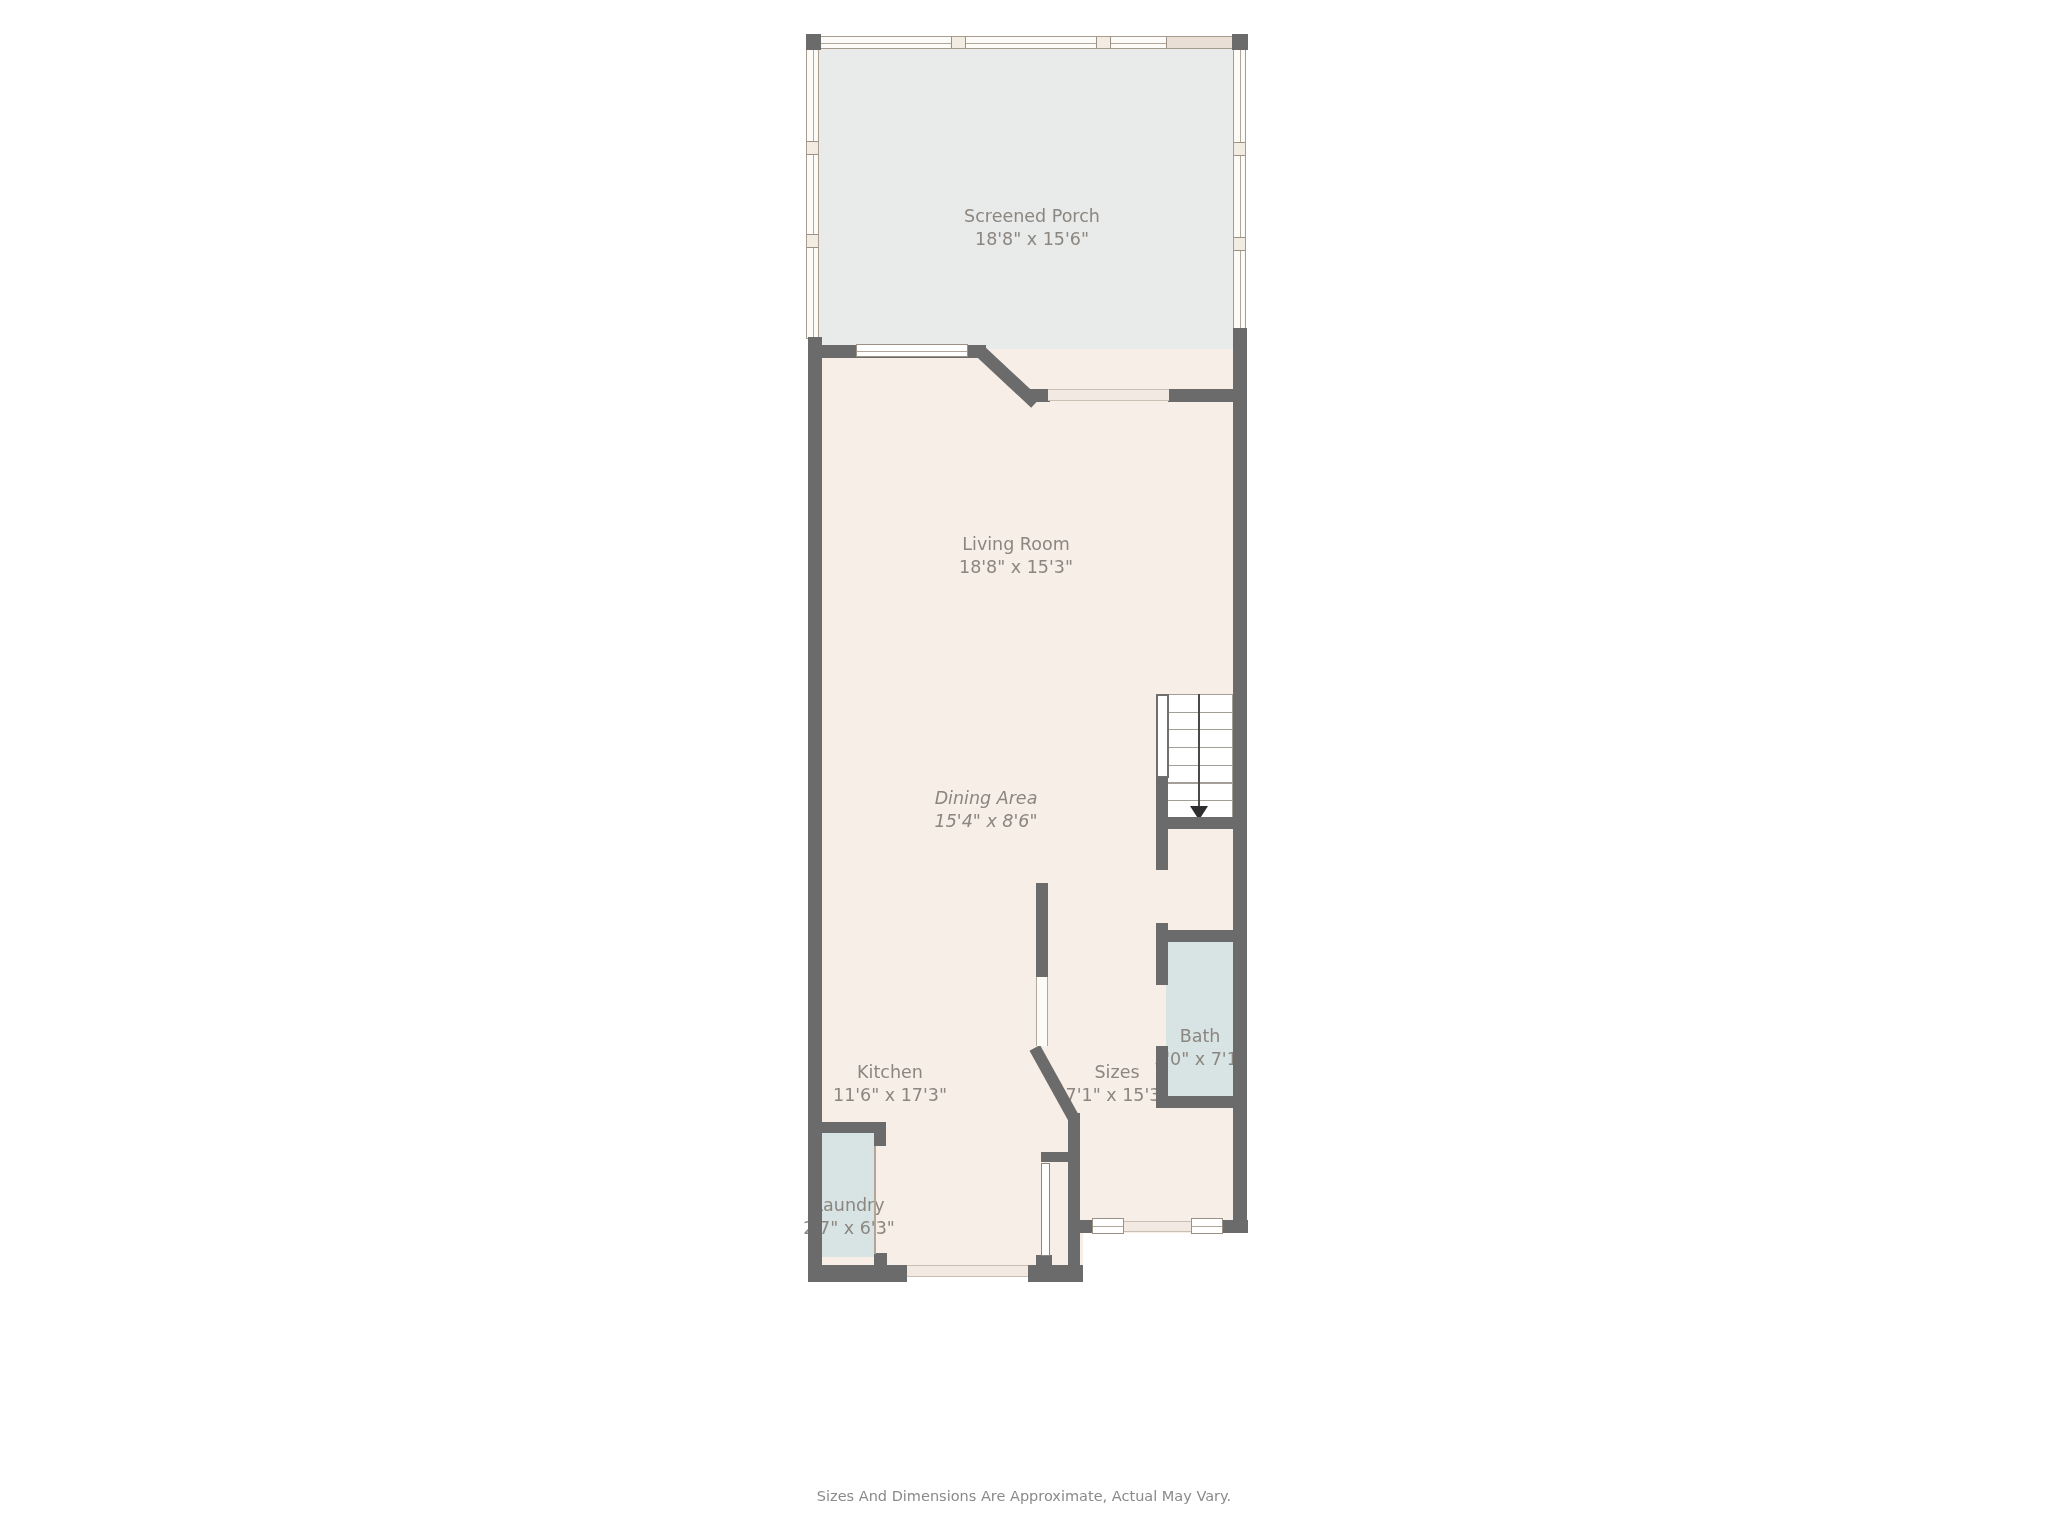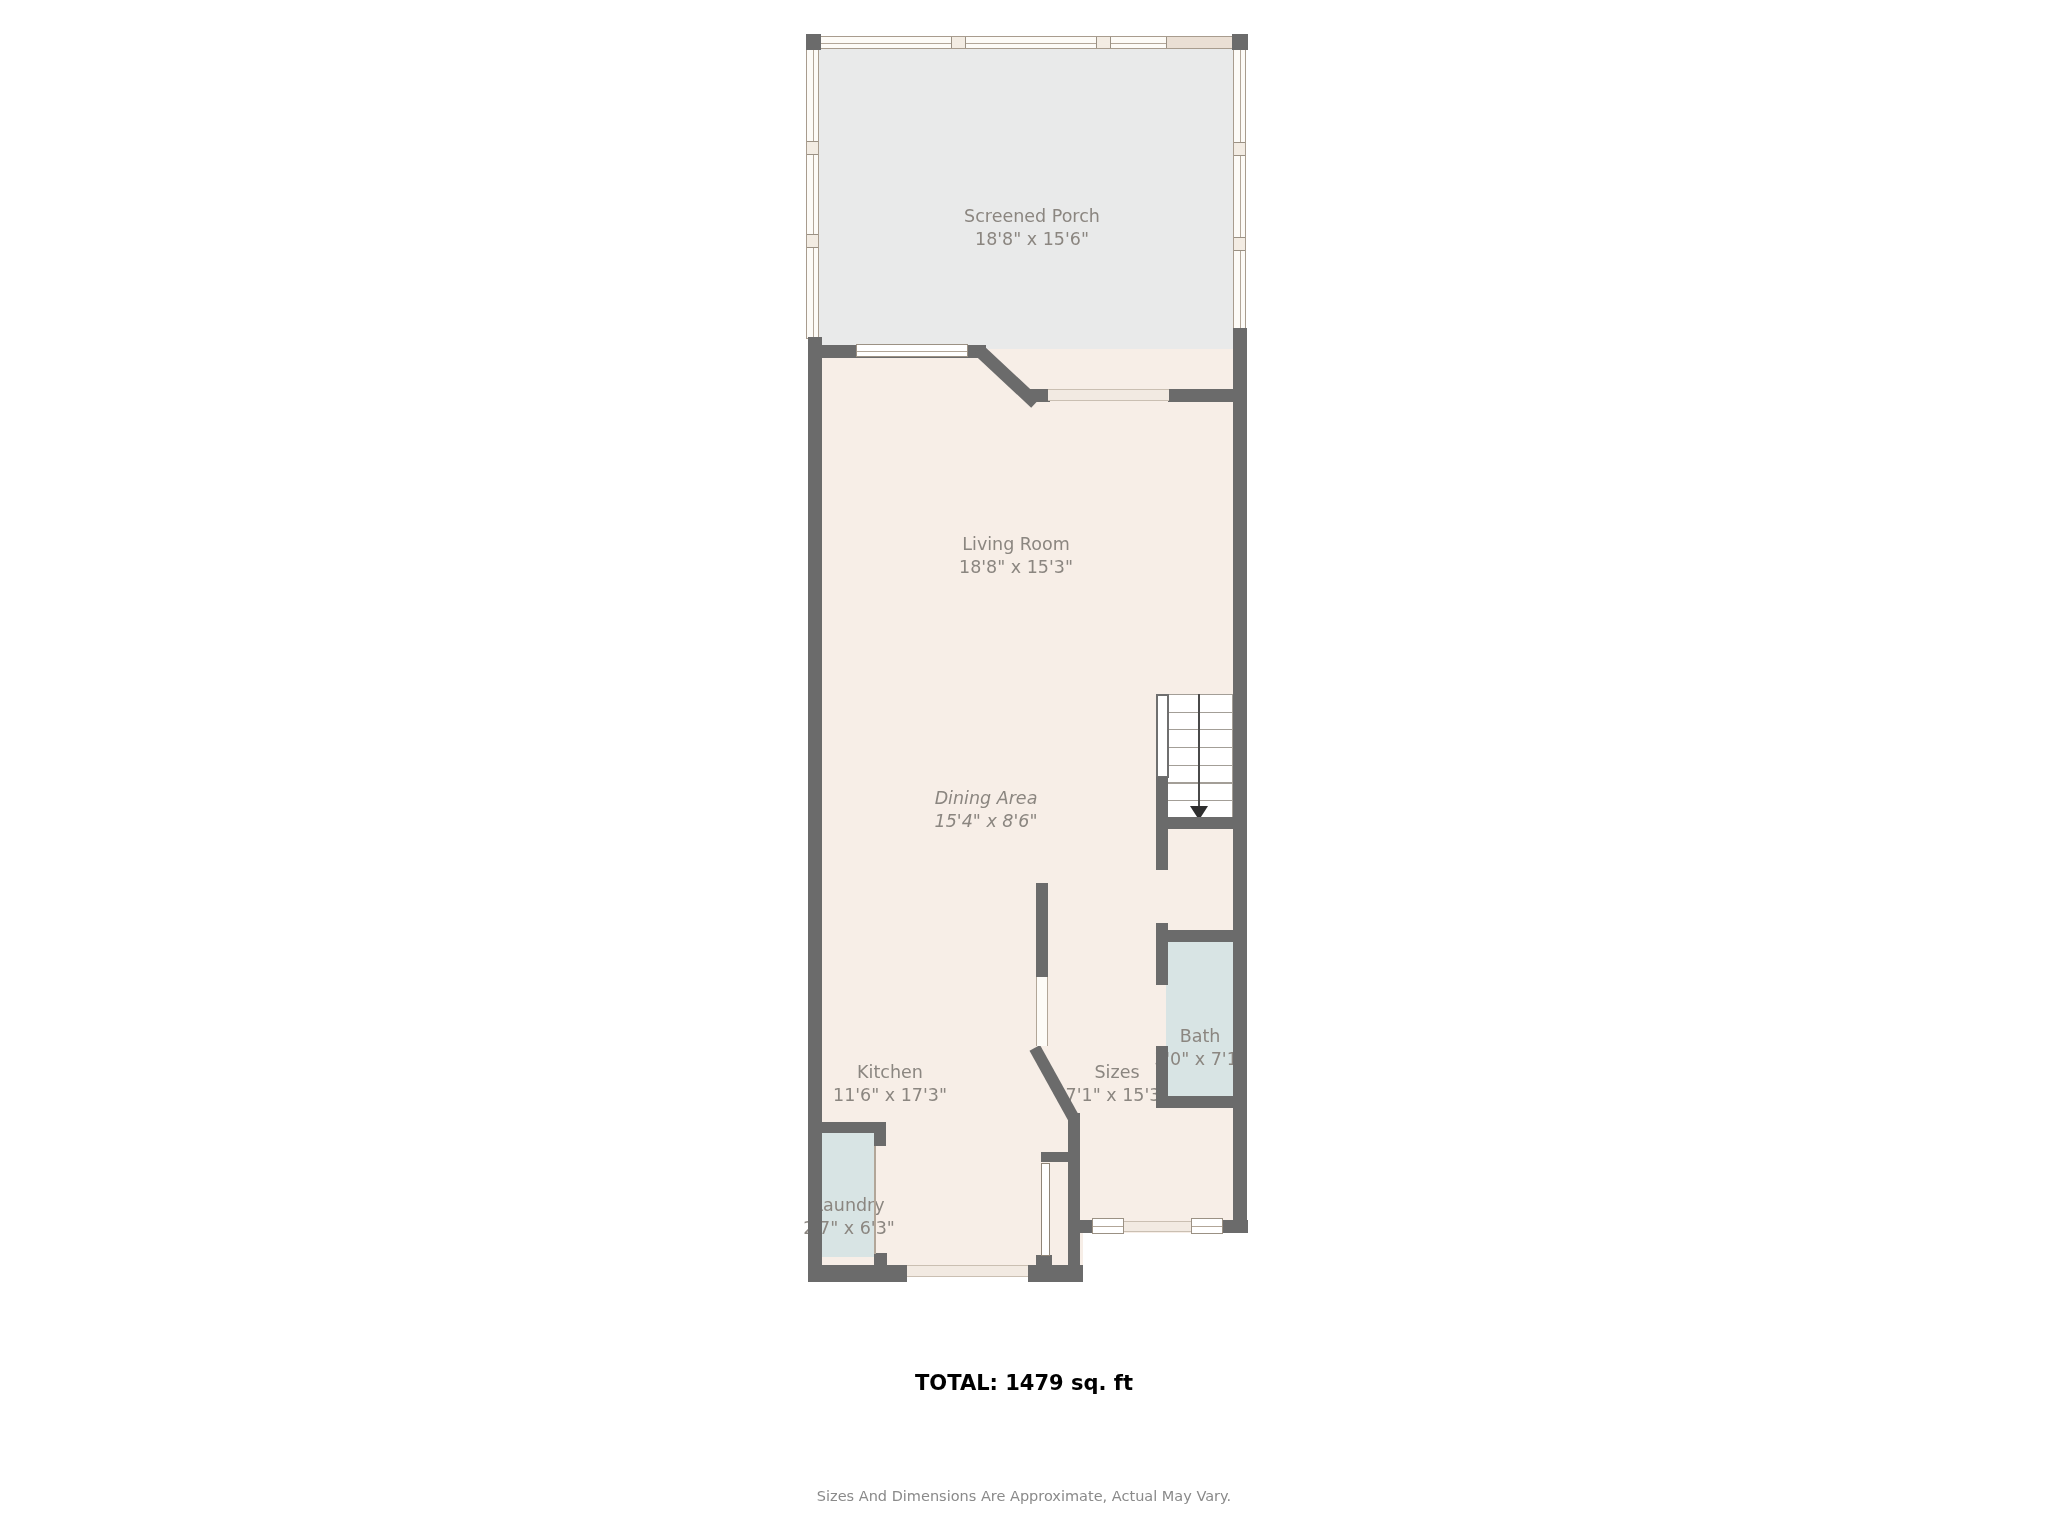--- a/index.html
+++ b/index.html
@@ -144,17 +144,16 @@
   <div class="thresh" style="left:907px;top:1265px;width:121px;height:12px;"></div>
   <div class="win" style="left:1092px;top:1218px;width:32px;height:16px;">
     <div class="mid-h"></div>
   </div>
   <div class="thresh" style="left:1124px;top:1221px;width:68px;height:11px;"></div>
   <div class="win" style="left:1191px;top:1218px;width:32px;height:16px;">
     <div class="mid-h"></div>
   </div>
 
   <div class="summary">
-    <div class="total">TOTAL: 1479 sq. ft</div>
   </div>
   <div class="disclaimer">Sizes And Dimensions Are Approximate, Actual May Vary.</div>
 
 </div>
 
 </body></html>

